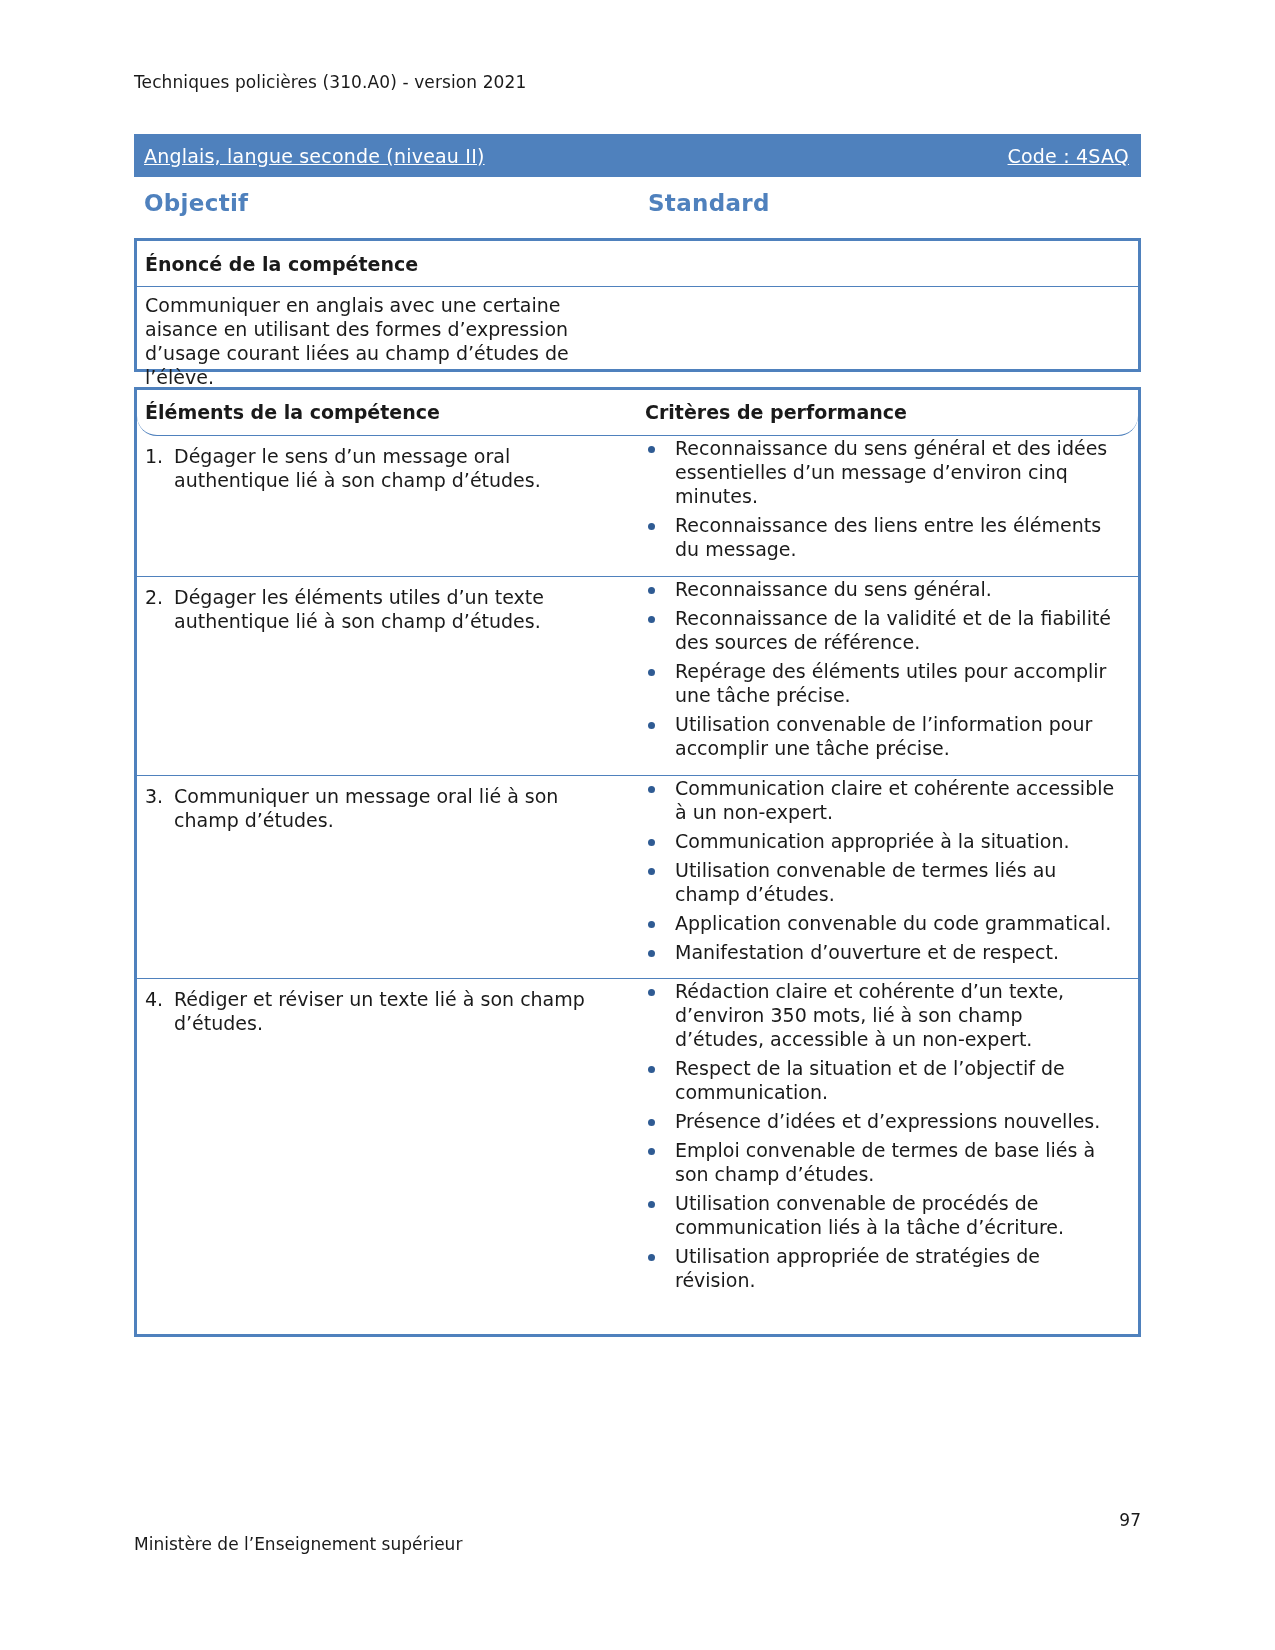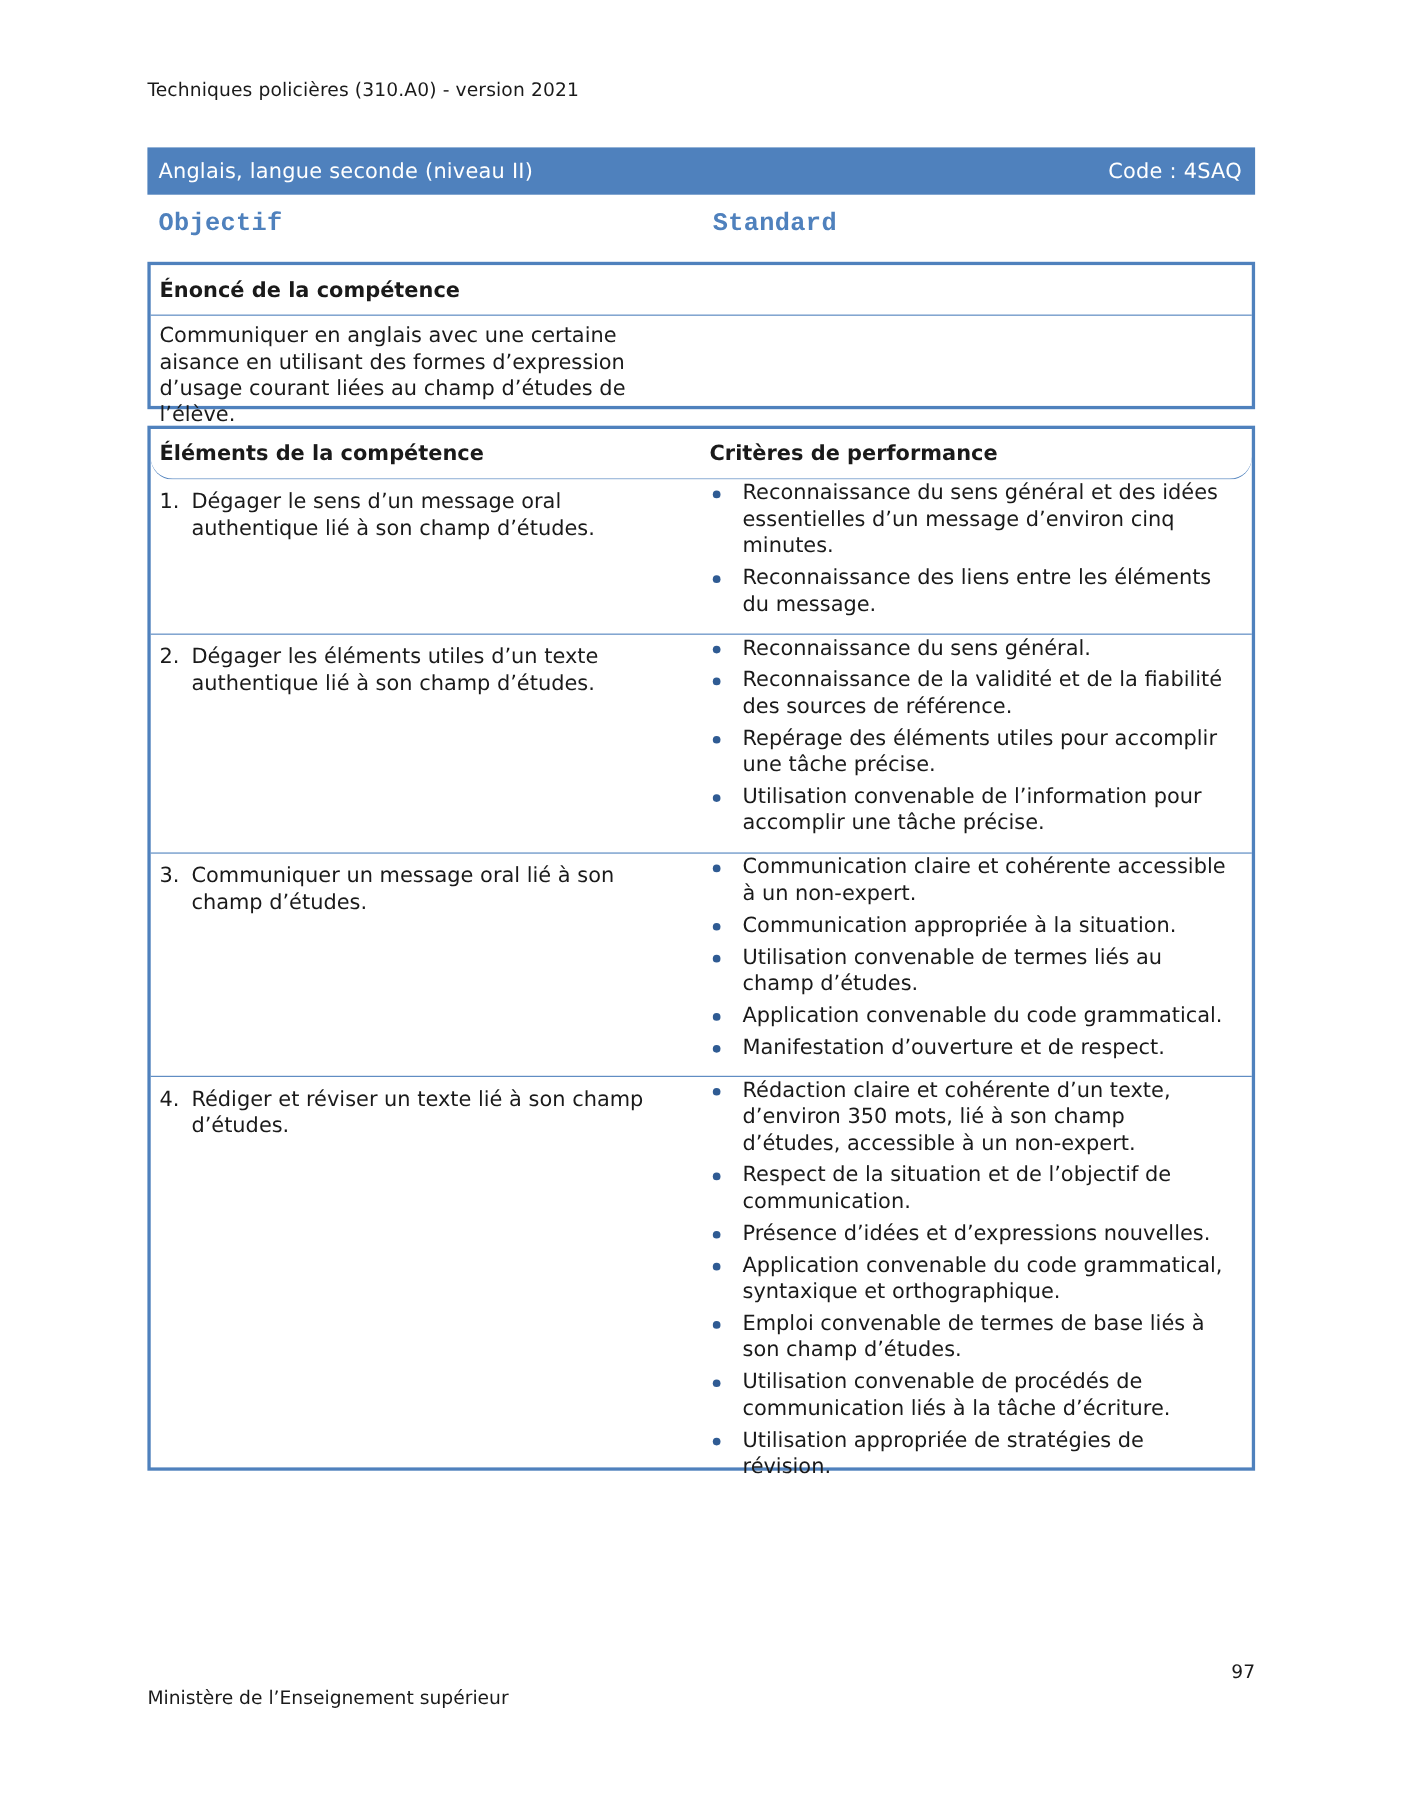--- a/index.html
+++ b/index.html
@@ -9,24 +9,24 @@
   }
   .running-head {
     position: absolute; left: 134px; top: 72px;
     font-size: 17px; letter-spacing: 0.1px;
   }
   .title-bar {
     position: absolute; left: 134px; top: 134px; width: 1007px; height: 43px;
     background: #4f81bd; color: #ffffff;
     display: flex; align-items: center; justify-content: space-between;
     box-sizing: border-box; padding: 0 12px 0 10px;
-    font-size: 19px; letter-spacing: 0.2px;
+    font-size: 19px; letter-spacing: 0.2px; text-decoration: underline;
   }
   .col-heads {
-    position: absolute; left: 134px; top: 190px; width: 1007px; height: 34px; font-family: Liberation Mono, monospace;
+    position: absolute; left: 134px; top: 190px; width: 1007px; height: 34px;
   }
   .col-head {
     position: absolute; top: 0; font-size: 23px; font-weight: bold;
     color: #4f81bd; letter-spacing: 0.3px;
   }
   .col-head.left { left: 10px; }
   .col-head.right { left: 514px; }
 
   .box {
     position: absolute; left: 134px; width: 1007px; box-sizing: border-box;
@@ -153,21 +153,20 @@
 
   <div class="row r4">
     <div class="element">
       <span class="num">4.</span>
       <span class="txt">Rédiger et réviser un texte lié à son champ d’études.</span>
     </div>
     <ul class="criteria">
       <li><span class="bullet"></span><span>Rédaction claire et cohérente d’un texte, d’environ 350 mots, lié à son champ d’études, accessible à un non-expert.</span></li>
       <li><span class="bullet"></span><span>Respect de la situation et de l’objectif de communication.</span></li>
       <li><span class="bullet"></span><span>Présence d’idées et d’expressions nouvelles.</span></li>
-      <li><span class="bullet"></span><span>Application convenable du code grammatical, syntaxique et orthographique.</span></li>
       <li><span class="bullet"></span><span>Emploi convenable de termes de base liés à son champ d’études.</span></li>
       <li><span class="bullet"></span><span>Utilisation convenable de procédés de communication liés à la tâche d’écriture.</span></li>
       <li><span class="bullet"></span><span>Utilisation appropriée de stratégies de révision.</span></li>
     </ul>
   </div>
 </div>
 
 <div class="page-number">97</div>
 <div class="footer">Ministère de l’Enseignement supérieur</div>
 

